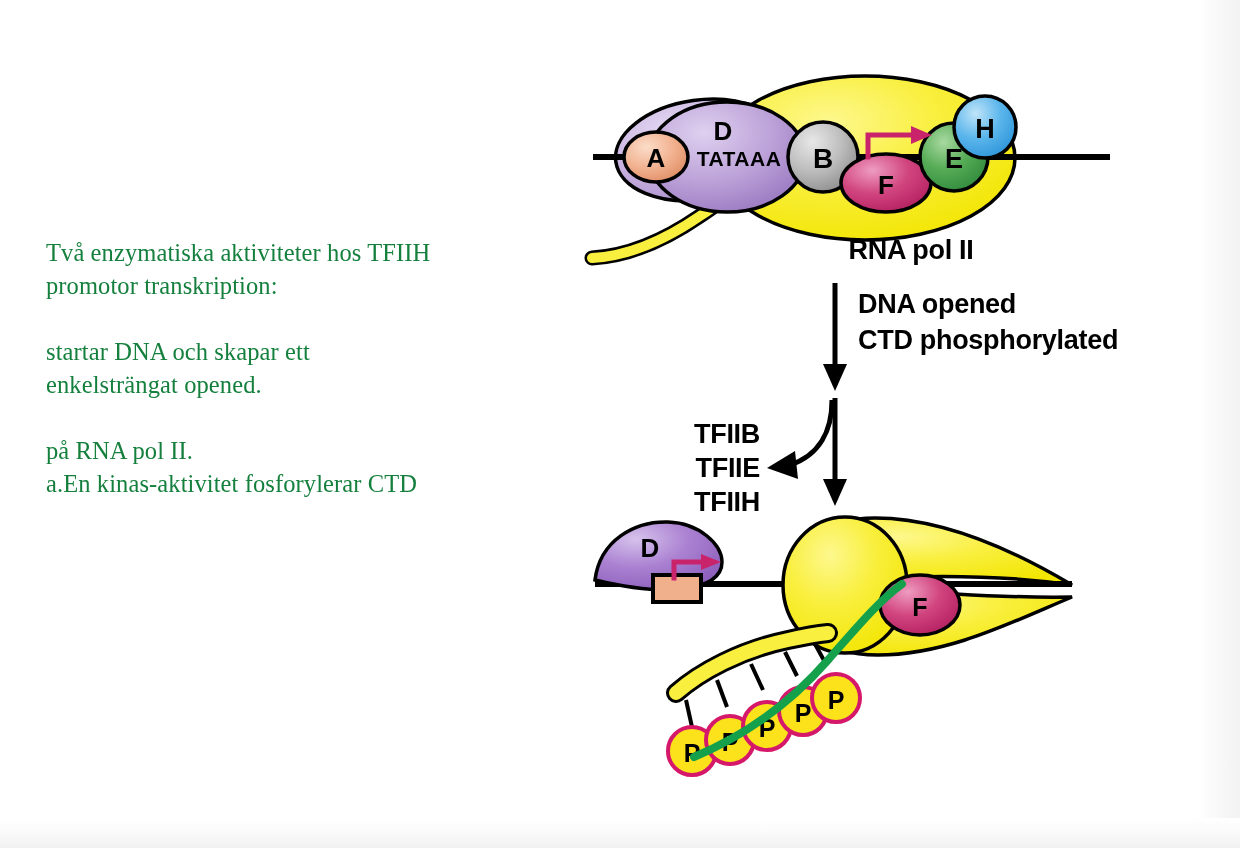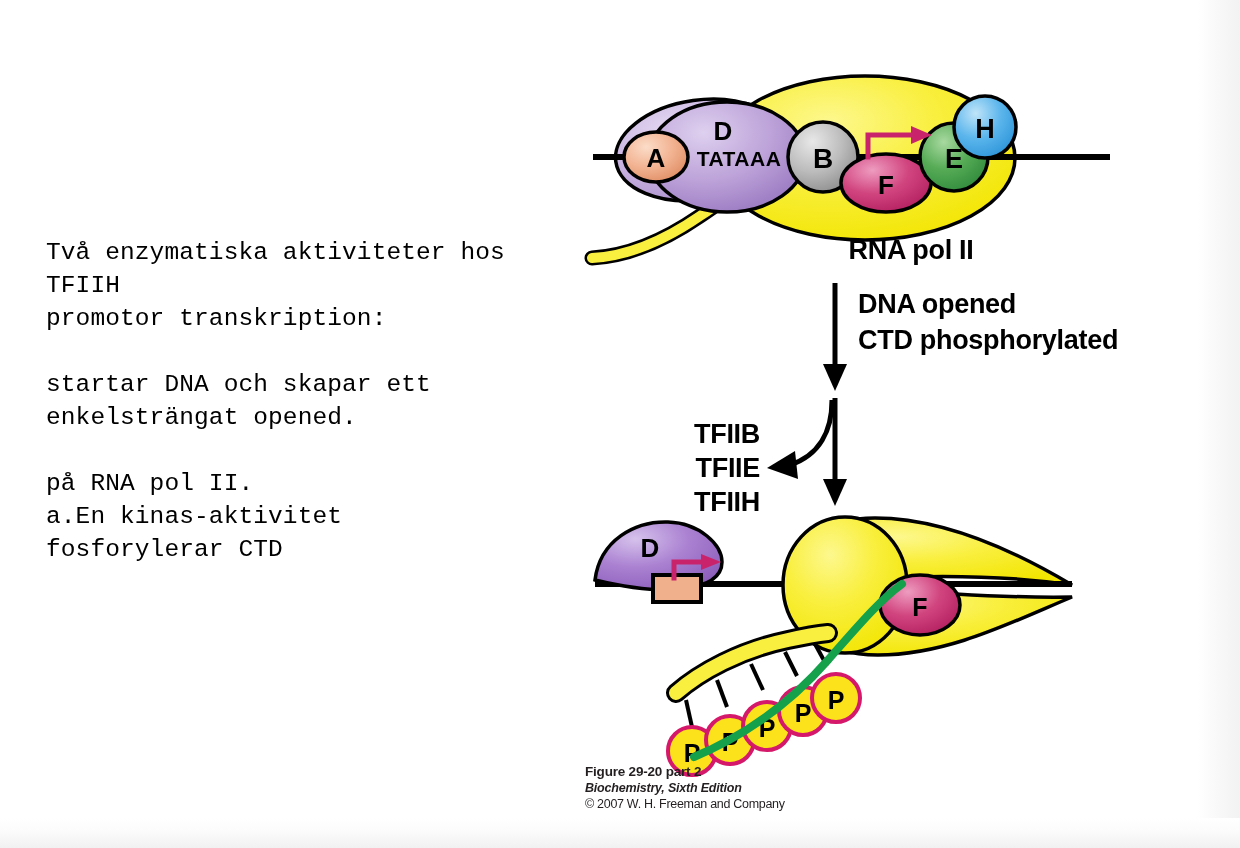--- a/index.html
+++ b/index.html
@@ -39,24 +39,24 @@
     background: linear-gradient(to bottom, #ffffff 0%, #fbfbfb 45%, #f1f1f1 100%);
     pointer-events: none;
   }
 
   
   #bodytext {
     position: absolute;
     left: 46px;
     top: 236px;
     width: 470px;
-    font-family: Liberation Mono, monospace;
+    font-family: Liberation Serif, serif;
     font-size: 24.5px;
     line-height: 33px;
-    color: #000000;
+    color: #15803d;
     letter-spacing: 0.1px;
   }
   #bodytext p {
     margin: 0;
   }
   #bodytext .gap {
     height: 33px;
   }
 
   
@@ -278,22 +278,17 @@
           <g>
             <circle cx="836" cy="698" r="24" fill="#fbe21a" stroke="#d5186a" stroke-width="4"></circle>
             <text x="836" y="709" text-anchor="middle" font-family="Liberation Sans, sans-serif" font-size="25" font-weight="bold" fill="#000000">P</text>
           </g>
         </g>
 
         <path d="M 694 757 C 730 742 780 715 828 660 C 858 626 880 600 902 584" fill="none" stroke="#15a04c" stroke-width="8" stroke-linecap="round"></path>
       </g>
     </svg>
 
-    <div class="cap">
-      <div class="cap-title">Figure 29-20 part 2</div>
-      <div class="cap-book">Biochemistry, Sixth Edition</div>
-      <div class="cap-copy">© 2007 W. H. Freeman and Company</div>
-    </div>
   </div>
 
   <div class="edge-right"></div>
   <div class="edge-bottom"></div>
 </div>
 
 </body></html>

